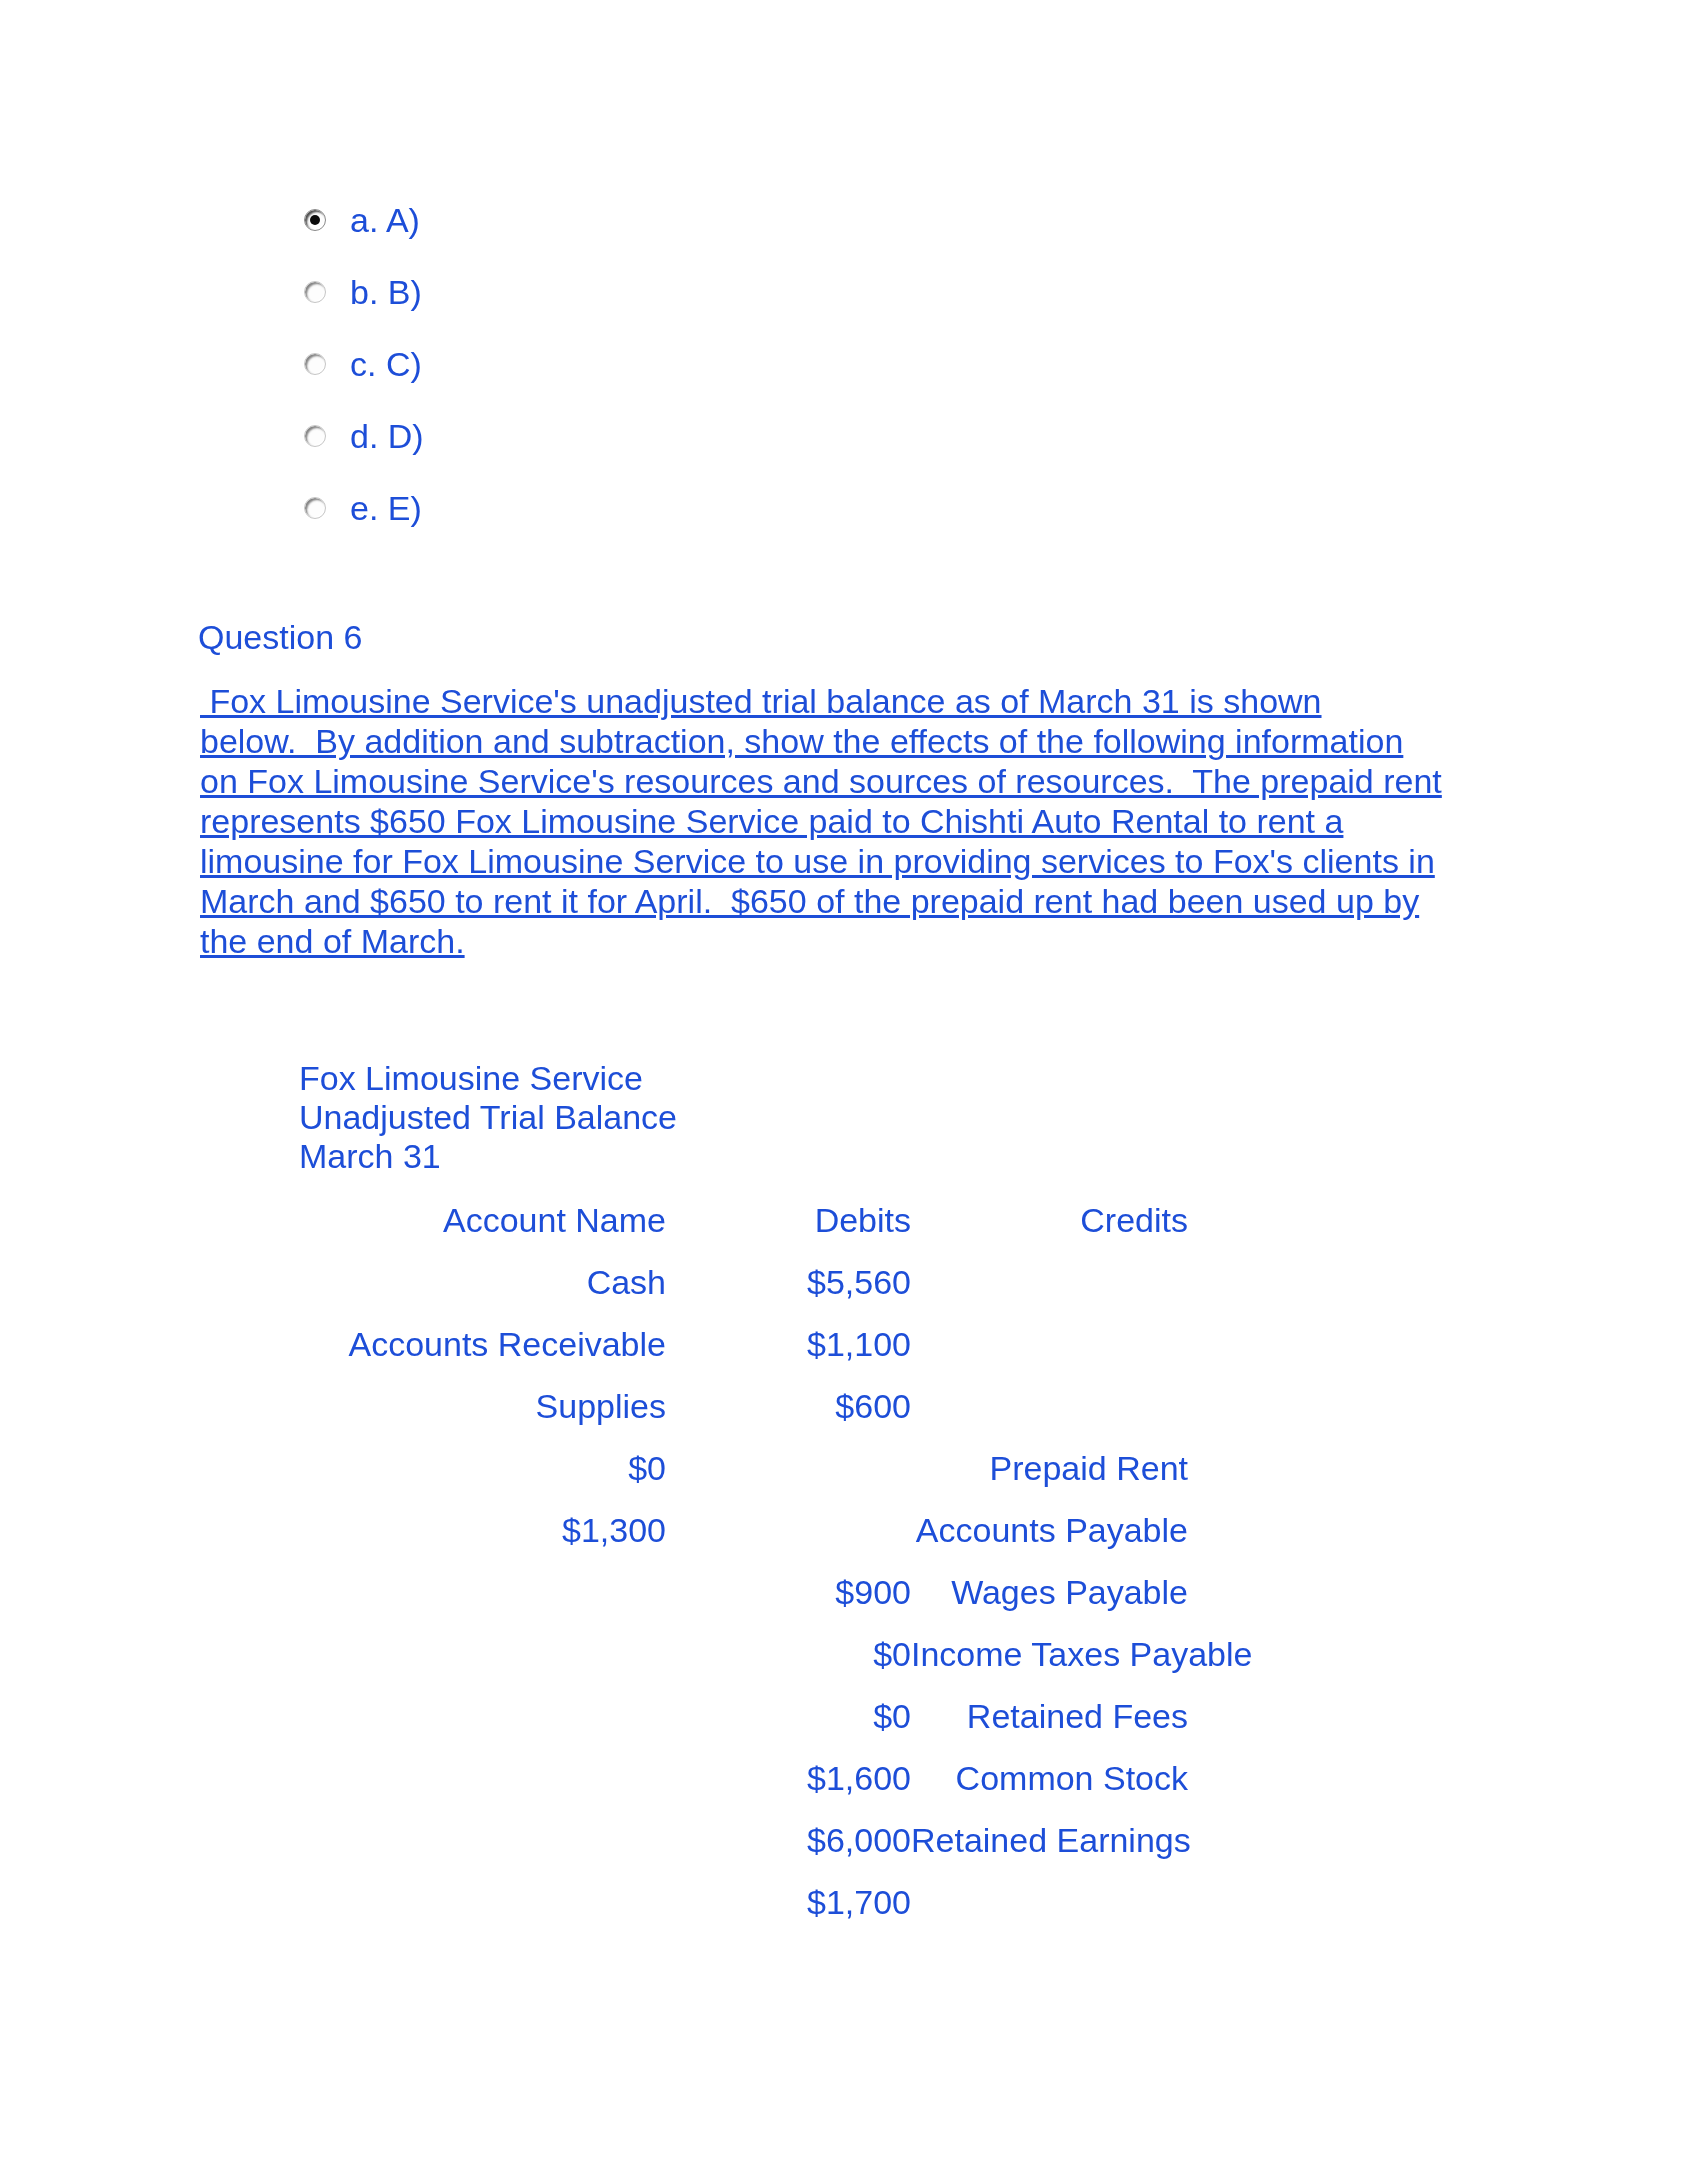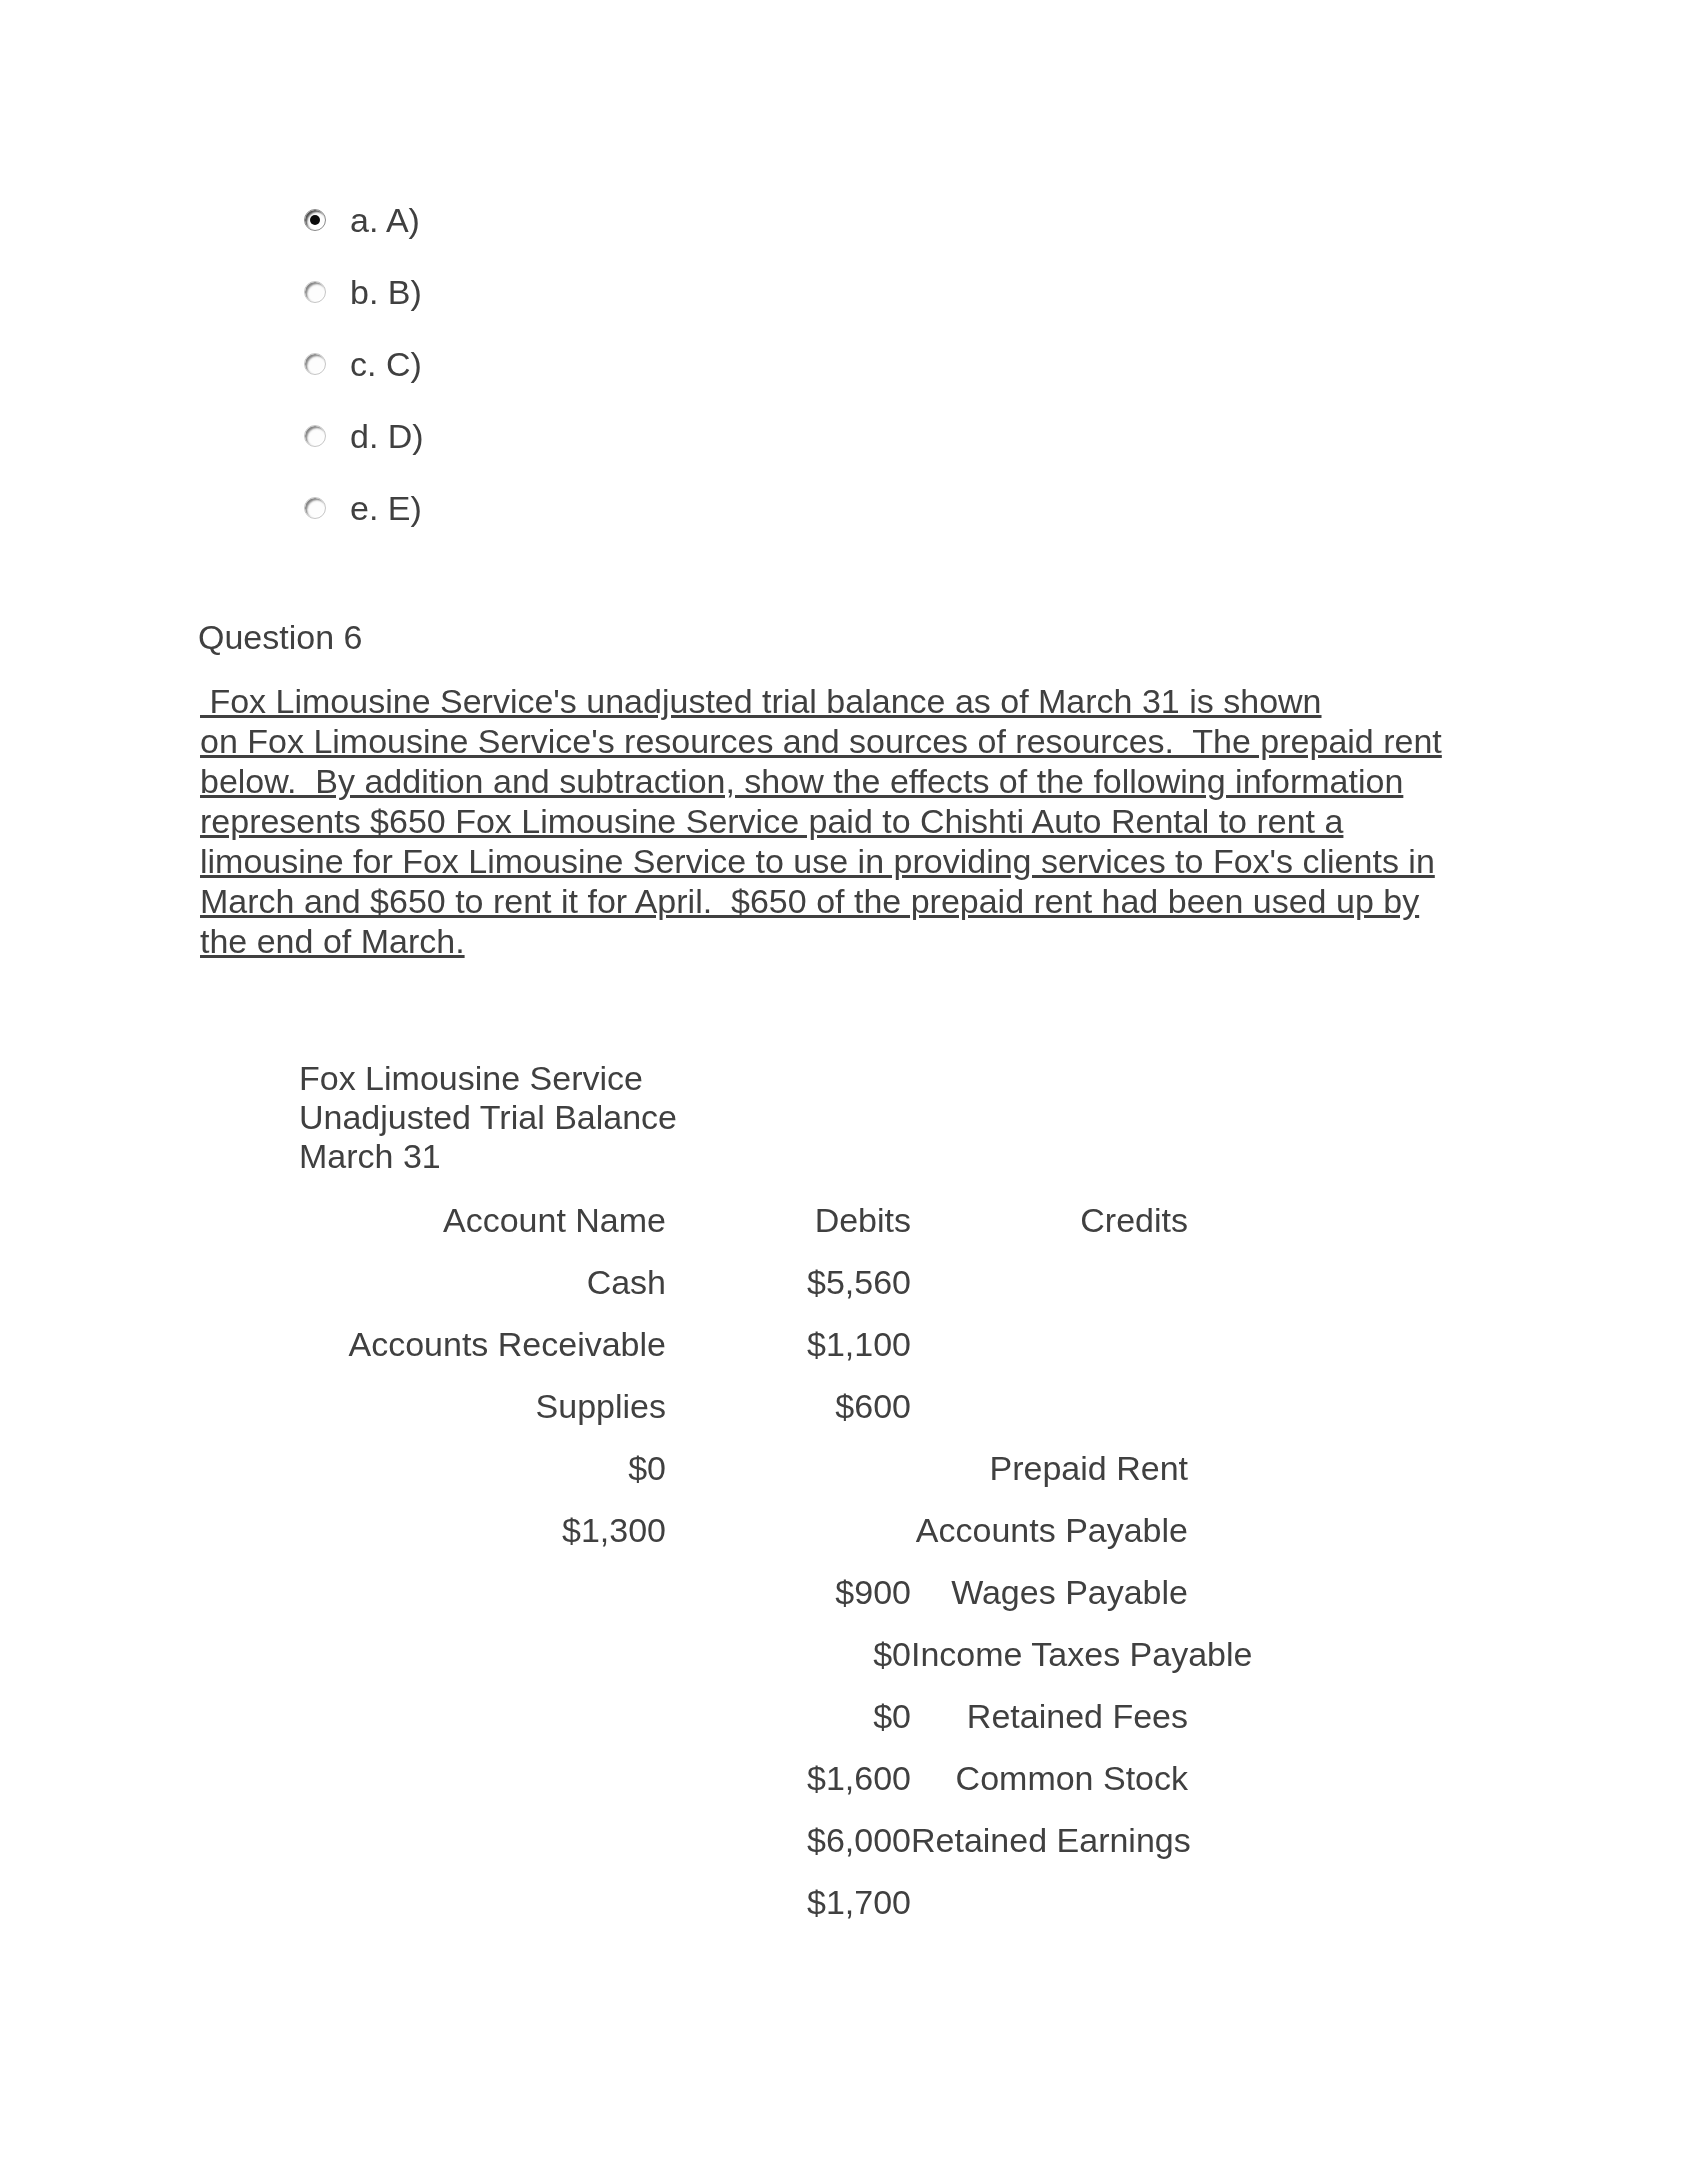--- a/index.html
+++ b/index.html
@@ -6,21 +6,21 @@
     margin: 0;
     padding: 0;
     background: #ffffff;
   }
   #page {
     position: relative;
     width: 1683px;
     height: 2178px;
     background: #ffffff;
     font-family: "Liberation Sans", "DejaVu Sans", sans-serif;
-    color: #404040;
+    color: #1d4ed8;
     overflow: hidden;
   }
 
   
   .options {
     position: absolute;
     left: 304px;
     top: 184px;
   }
   .option {
@@ -128,22 +128,22 @@
     <div class="option">
       <span class="radio"></span>
       <span class="option-label">e. E)</span>
     </div>
   </div>
 
   <div class="question-heading">Question 6</div>
 
   <div class="question-body">
     <div class="bline"> Fox Limousine Service's unadjusted trial balance as of March 31 is shown</div>
+    <div class="bline">below.  By addition and subtraction, show the effects of the following information</div>
     <div class="bline">on Fox Limousine Service's resources and sources of resources.  The prepaid rent</div>
-    <div class="bline">below.  By addition and subtraction, show the effects of the following information</div>
     <div class="bline">represents $650 Fox Limousine Service paid to Chishti Auto Rental to rent a</div>
     <div class="bline">limousine for Fox Limousine Service to use in providing services to Fox's clients in</div>
     <div class="bline">March and $650 to rent it for April.  $650 of the prepaid rent had been used up by</div>
     <div class="bline">the end of March.</div>
   </div>
 
   <div class="trial-balance">
     <div class="tb-title">
       <div class="tline">Fox Limousine Service</div>
       <div class="tline">Unadjusted Trial Balance</div>

